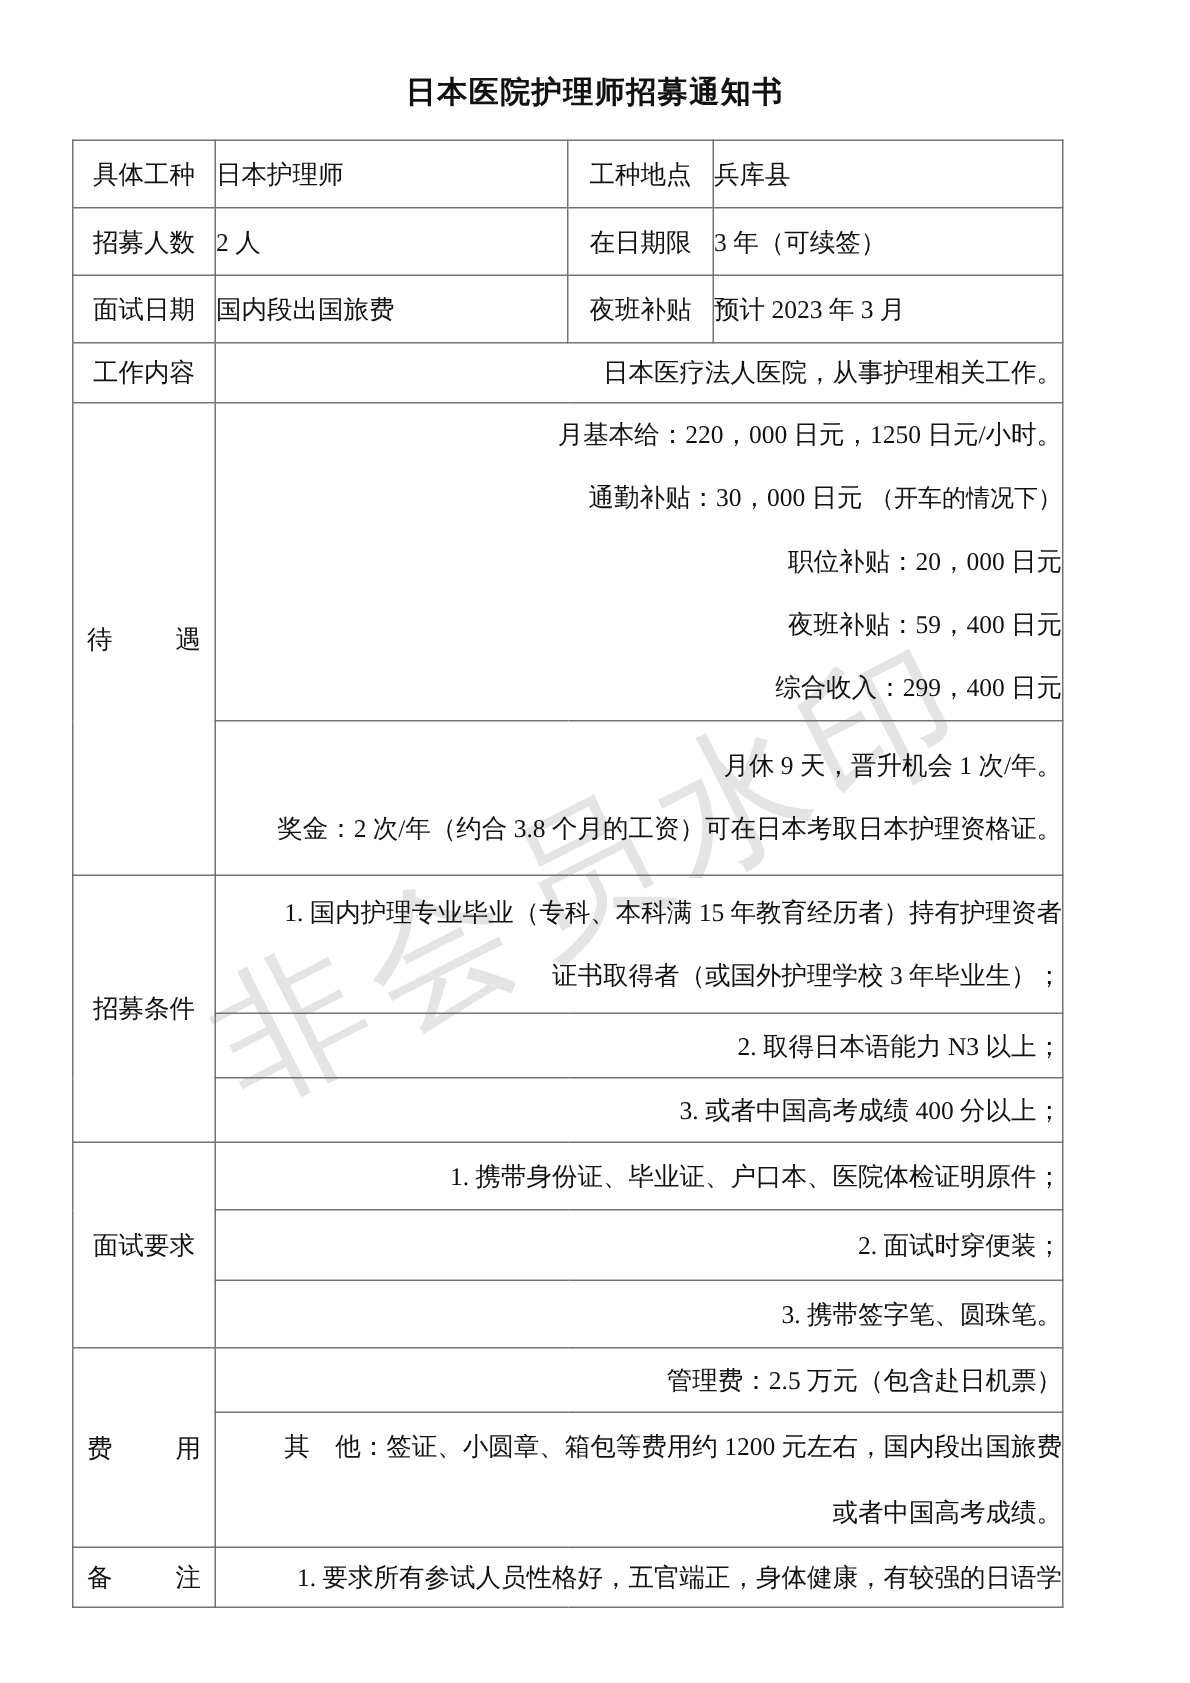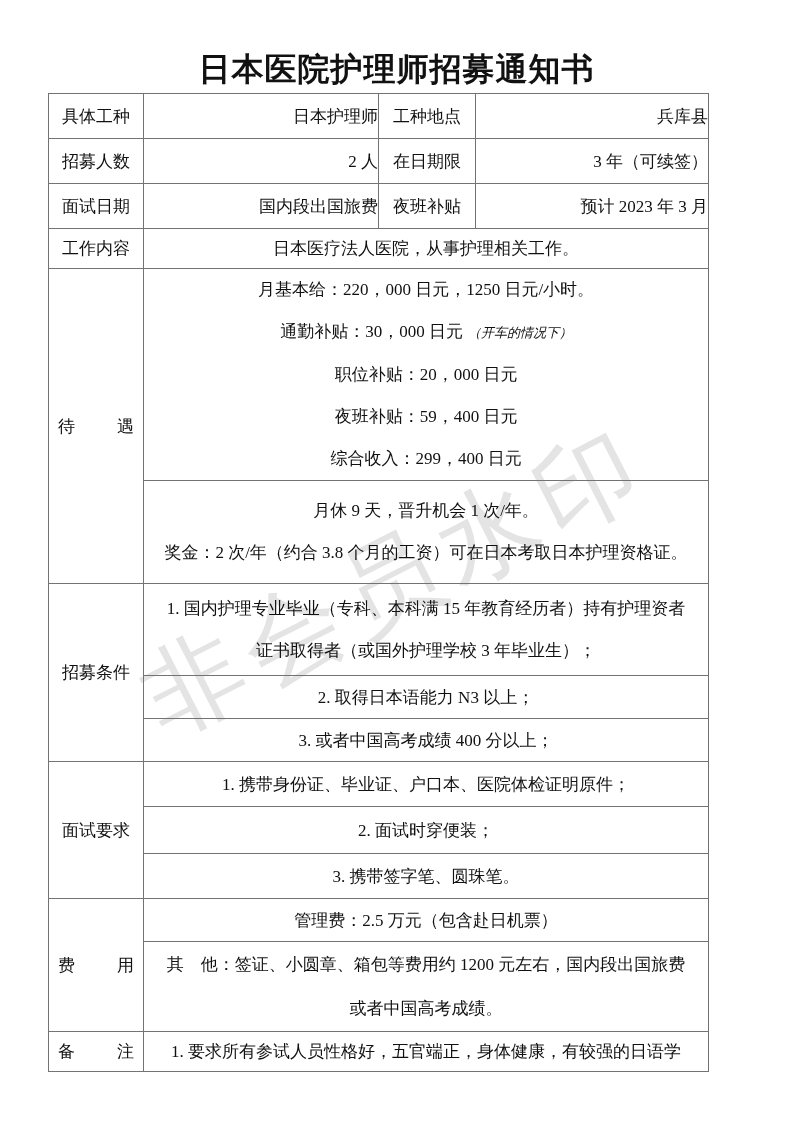--- a/index.html
+++ b/index.html
@@ -7,21 +7,21 @@
     position:relative;
     width:793px;height:1122px;
     background:#ffffff;
     overflow:hidden;
     font-family:"Liberation Serif","DejaVu Serif",serif;
     color:#111111;
   }
   .doc-title{
     position:absolute;top:48px;left:0;right:0;
     text-align:center;
-    font-size:32px;font-weight:700;
+    font-size:20px;font-weight:700;
     letter-spacing:1px;
     z-index:2;
   }
   .watermark{
     position:absolute;
     left:150px;top:640px;
     font-size:100px;
     letter-spacing:10px;
     color:#e4e4e4;
     white-space:nowrap;
@@ -41,31 +41,31 @@
   }
   table.notice td{
     border:1px solid #737373;
     font-size:17px;
     color:#111;
     vertical-align:middle;
     padding:0;
     overflow:hidden;
   }
   td.lbl{text-align:center;padding:0 3px;}
-  td.val{text-align:right;}
-  td.content{text-align:center;padding:0 7px;}
+  td.val{text-align:left;}
+  td.content{text-align:right;padding:0 7px;}
   .spread{
     display:inline-block;
     width:76px;
     text-align:justify;
     text-align-last:justify;
   }
   p.line{margin:0;line-height:42px;white-space:nowrap;}
   p.line44{margin:0;line-height:44px;white-space:nowrap;}
-  .note-small{font-size:13px;margin-left:5px;font-style:italic;}
+  .note-small{font-size:16px;margin-left:5px;}
   
   tr.h45{height:45px;} tr.h47{height:47px;margin-left:44px;} tr.h40{height:40px;}
   tr.h43{height:43px;} tr.h92{height:92px;} tr.h210{height:210px;}
   tr.h87{height:103px;} tr.h90{height:90px;}
 </style>
 </head>
 <body>
 
 <div class="page">
 

